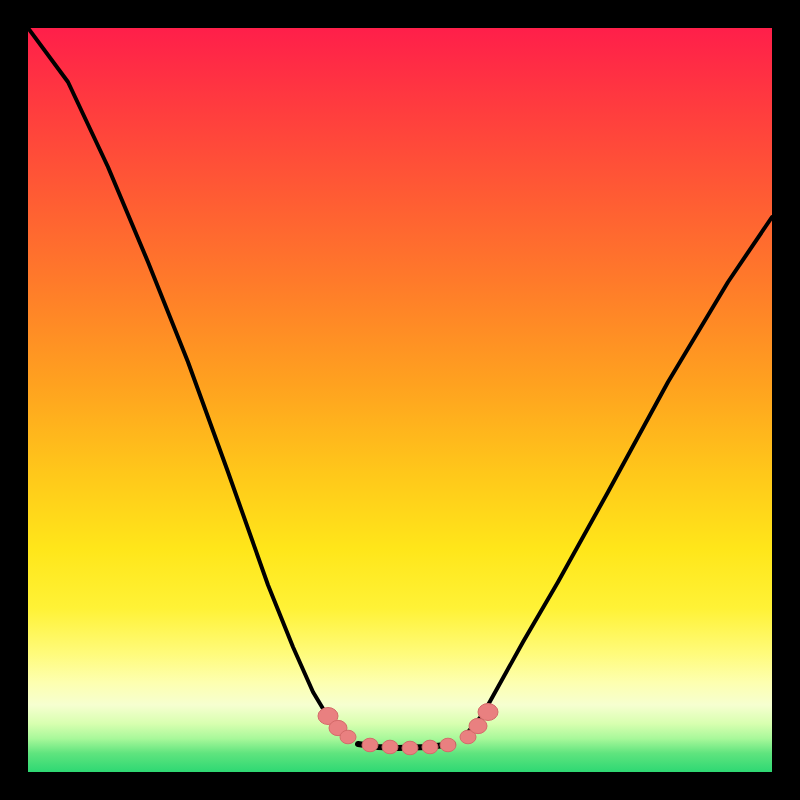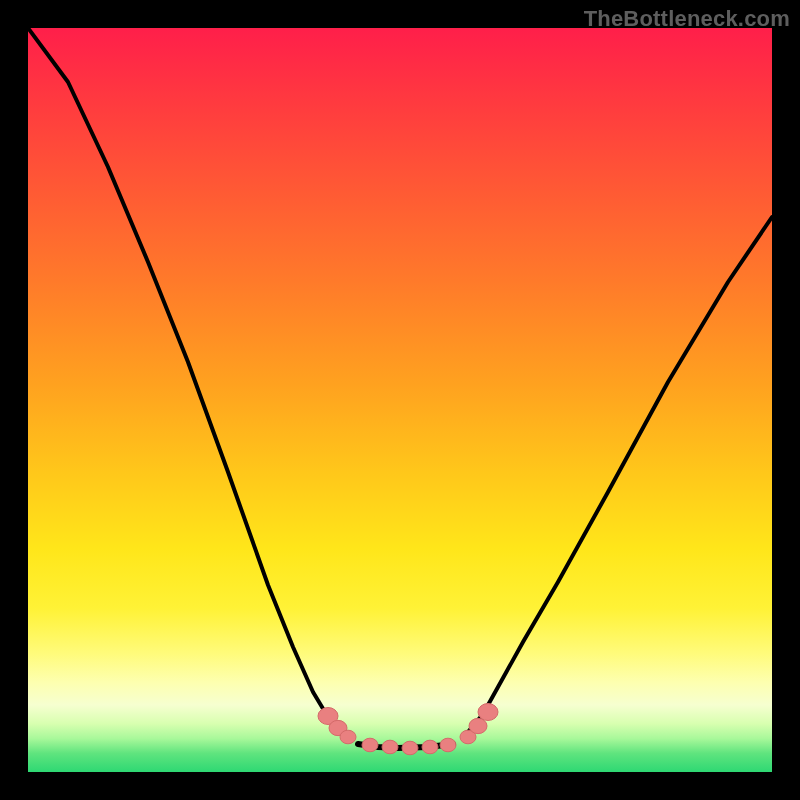--- a/index.html
+++ b/index.html
@@ -61,21 +61,20 @@
     position: absolute;
     left: 0; top: 0;
     width: 744px;
     height: 744px;
   }
 </style>
 </head>
 <body>
 
 <div class="frame">
-  <div class="watermark">TheBottleneck.com</div>
 
   <div class="plot">
     <div class="gradient"></div>
     <svg class="curve" viewBox="0 0 744 744" preserveAspectRatio="none">
       <g id="curve-layer">
           <path d="M0 0 L40 54 L80 139 L120 234 L160 334 L200 444 L240 557 L265 619 L285 664 L300 689 L315 704" fill="none" stroke="#000000" stroke-width="4" stroke-linecap="round" stroke-linejoin="round"></path>
           <path d="M440 704 L455 686 L470 659 L495 614 L530 554 L580 464 L640 354 L700 254 L744 189" fill="none" stroke="#000000" stroke-width="4" stroke-linecap="round" stroke-linejoin="round"></path>
           <path d="M330 716 L350 719 L370 720 L400 719 L425 716" fill="none" stroke="#000000" stroke-width="6" stroke-linecap="round" stroke-linejoin="round"></path>
         </g>
       <g id="marker-layer">

